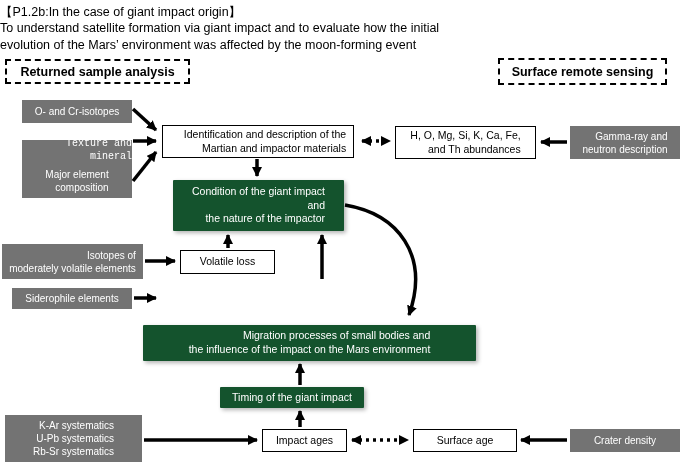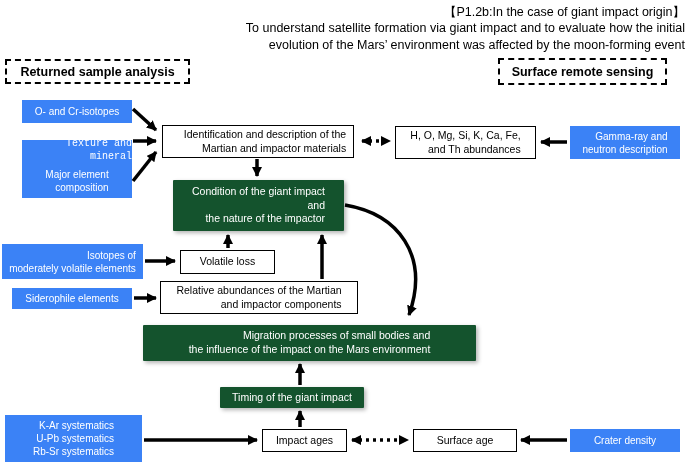--- a/index.html
+++ b/index.html
@@ -4,31 +4,31 @@
 <style>
   html,body { margin:0; padding:0; background:#fff; }
   .canvas {
     position:relative; width:685px; height:463px; background:#fff;
     font-family:"Liberation Sans", sans-serif; overflow:hidden; color:#000;
   }
   .abs {
     position:absolute; display:flex; align-items:center; justify-content:center;
     text-align:right; white-space:pre-line; box-sizing:border-box;
   }
-  .blue   { background:#3b82f6; color:#fff; font-size:10px; line-height:1.3; }
+  .blue   { background:#737373; color:#fff; font-size:10px; line-height:1.3; }
   .orange { background:#14532d; color:#fff; font-size:10.5px; line-height:1.32;
             box-shadow:2px 2px 4px rgba(0,0,0,0.3); border-radius:1px; }
   .white  { background:#fff; border:1.5px solid #000; color:#000;
             font-size:10.5px; line-height:1.25; }
   .dashedlabel {
     border:2px dashed #000; background:#fff; font-weight:bold; font-size:12.5px;
     color:#000; white-space:nowrap;
   }
   .title {
-    position:absolute; left:0; right:0; top:4px; text-align:right;
+    position:absolute; left:0; right:0; top:4px; text-align:left;
     font-size:12.5px; line-height:1.3; color:#000;
   }
   svg.arrows { position:absolute; left:0; top:0; pointer-events:none; }
 </style>
 </head>
 <body>
 
 <div class="canvas">
 
   <div class="title">
@@ -54,22 +54,20 @@
 neutron description</div>
 
   <div class="abs orange" style="left:173px;top:180px;width:171px;height:51px;">Condition of the giant impact
 and
 the nature of the impactor</div>
 
   <div class="abs blue" style="left:2px;top:244px;width:141px;height:35px;">Isotopes of
 moderately volatile elements</div>
   <div class="abs white" style="left:180px;top:250px;width:95px;height:24px;">Volatile loss</div>
   <div class="abs blue" style="left:12px;top:288px;width:120px;height:21px;">Siderophile elements</div>
-  <div class="abs white" style="left:160px;top:281px;width:198px;height:33px;">Relative abundances of the Martian
-and impactor components</div>
 
   <div class="abs orange" style="left:143px;top:325px;width:333px;height:36px;">Migration processes of small bodies and
 the influence of the impact on the Mars environment</div>
 
   <div class="abs orange" style="left:220px;top:387px;width:144px;height:21px;">Timing of the giant impact</div>
 
   <div class="abs blue" style="left:5px;top:415px;width:137px;height:47px;">K-Ar systematics
 U-Pb systematics
 Rb-Sr systematics</div>
   <div class="abs white" style="left:262px;top:429px;width:85px;height:23px;">Impact ages</div>

